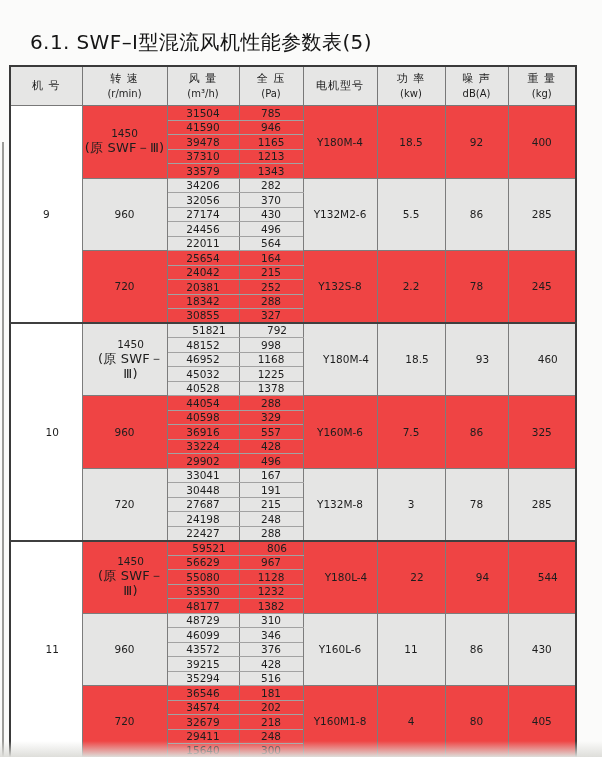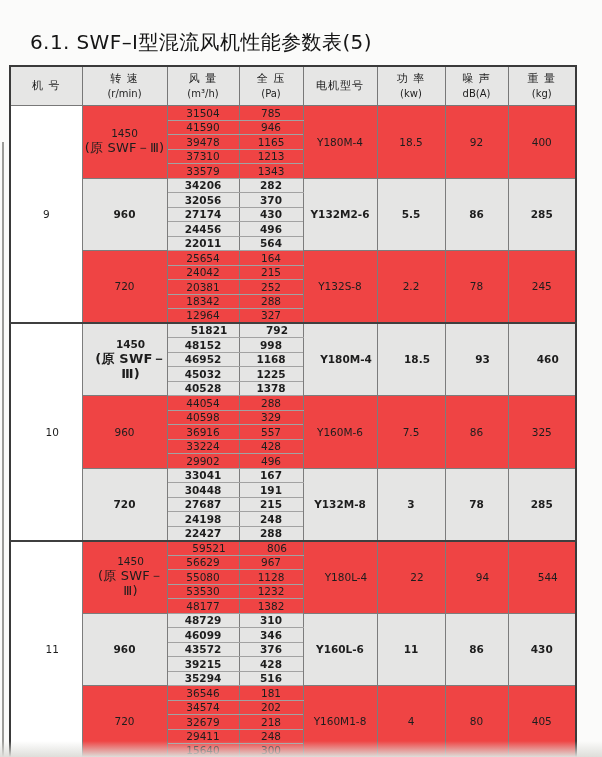--- a/index.html
+++ b/index.html
@@ -55,21 +55,21 @@
     text-align: center;
     vertical-align: middle;
     font-size: 10.5px;
     border-left: 1px solid #7c7c7c;
     border-right: 1px solid #7c7c7c;
     line-height: 1.15;
   }
   td.sub    { border-top: 1px solid #a2a2a2; border-bottom: 1px solid #a2a2a2; }
   td.merged { border-top: 1px solid #7c7c7c; border-bottom: 1px solid #7c7c7c; }
   td.machine-cell { background: #ffffff; border-top: 1px solid #7c7c7c; border-bottom: 1px solid #7c7c7c; }
-  td.shaded { background: #e5e5e4; font-weight: bold; }
+  td.shaded { background: #e5e5e4; }
   tr.machine-start td { border-top: 2px solid #3f3f3f; padding-left: 12px; }
   .speed-note { font-size: 13px; margin-top: 2px; letter-spacing: 0.2px; }
 
   .scan-edge-left {
     position: absolute; left: 2px; top: 142px; bottom: 0;
     width: 2px; background: #9b9b98;
   }
   .scan-edge-bottom {
     position: absolute; left: 0; right: 0; bottom: 0; height: 16px;
     background: linear-gradient(to bottom, rgba(220,220,216,0), #dededa);
@@ -199,21 +199,21 @@
       </tr>
       <tr>
         <td class="sub">20381</td>
         <td class="sub">252</td>
       </tr>
       <tr>
         <td class="sub">18342</td>
         <td class="sub">288</td>
       </tr>
       <tr>
-        <td class="sub">12964</td>
+        <td class="sub">30855</td>
         <td class="sub">327</td>
       </tr>
       <tr class="machine-start">
         <td class="machine-cell" rowspan="15">10</td>
         <td class="merged shaded" rowspan="5">
           <div>1450</div>
           <div class="speed-note">(原 SWF－Ⅲ)</div>
         </td>
         <td class="sub shaded">51821</td>
         <td class="sub shaded">792</td>

